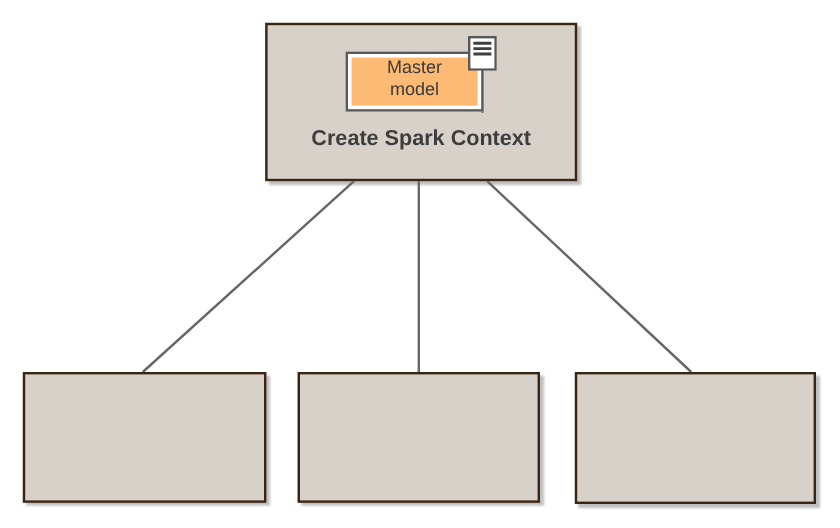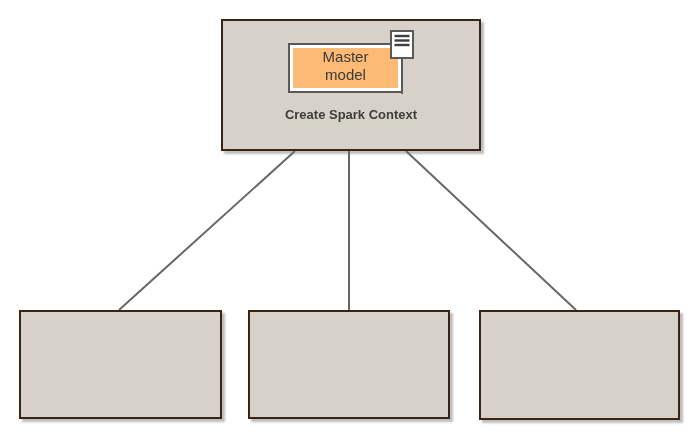--- a/index.html
+++ b/index.html
@@ -77,21 +77,21 @@
     width: 24px;
     height: 29px;
   }
   .master-caption {
     position: absolute;
     left: 0;
     top: 86px;
     width: 100%;
     text-align: center;
     font-weight: bold;
-    font-size: 13px;
+    font-size: 18px;
     line-height: 16px;
     color: #3d3d3d;
   }
 </style>
 </head>
 <body>
 
 <div class="canvas">
 
   <svg class="connectors" viewBox="0 0 700 440" xmlns="http://www.w3.org/2000/svg">

